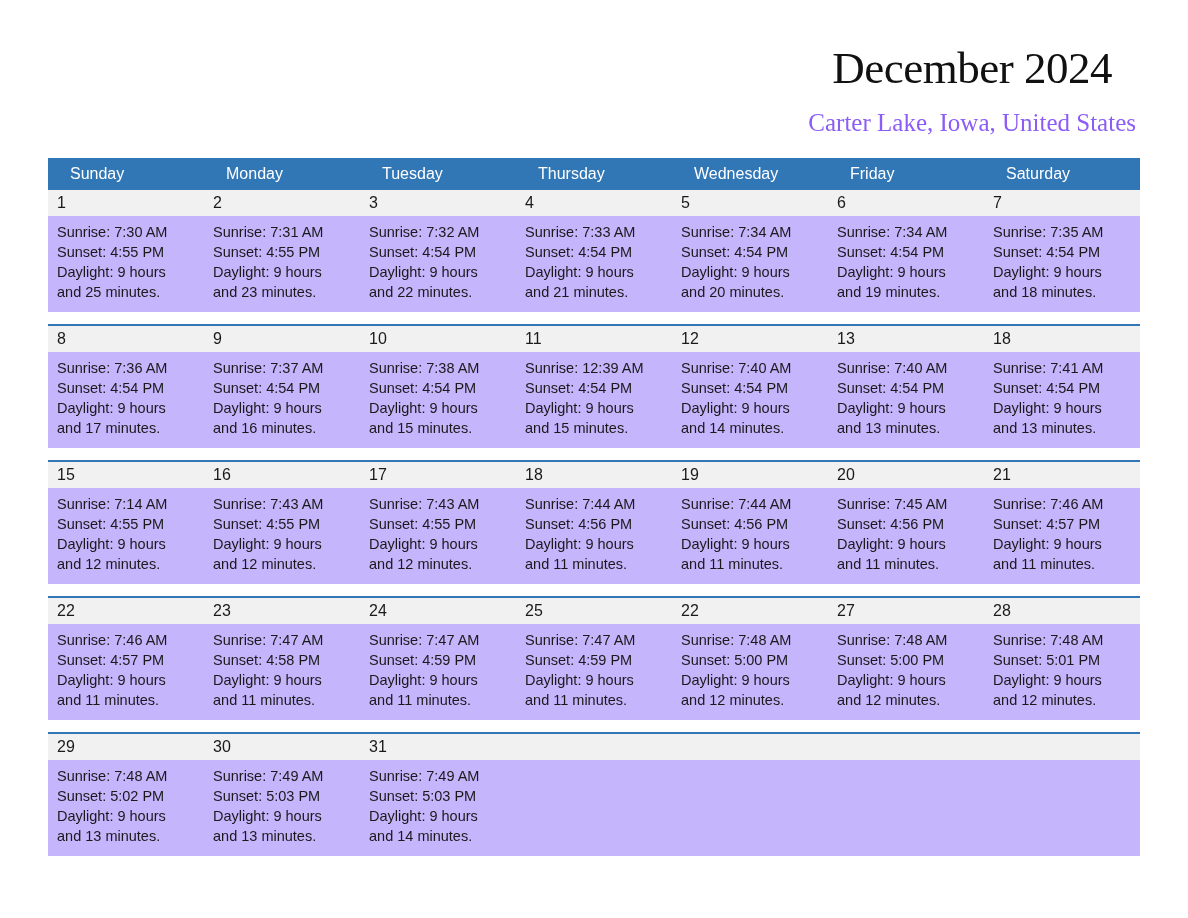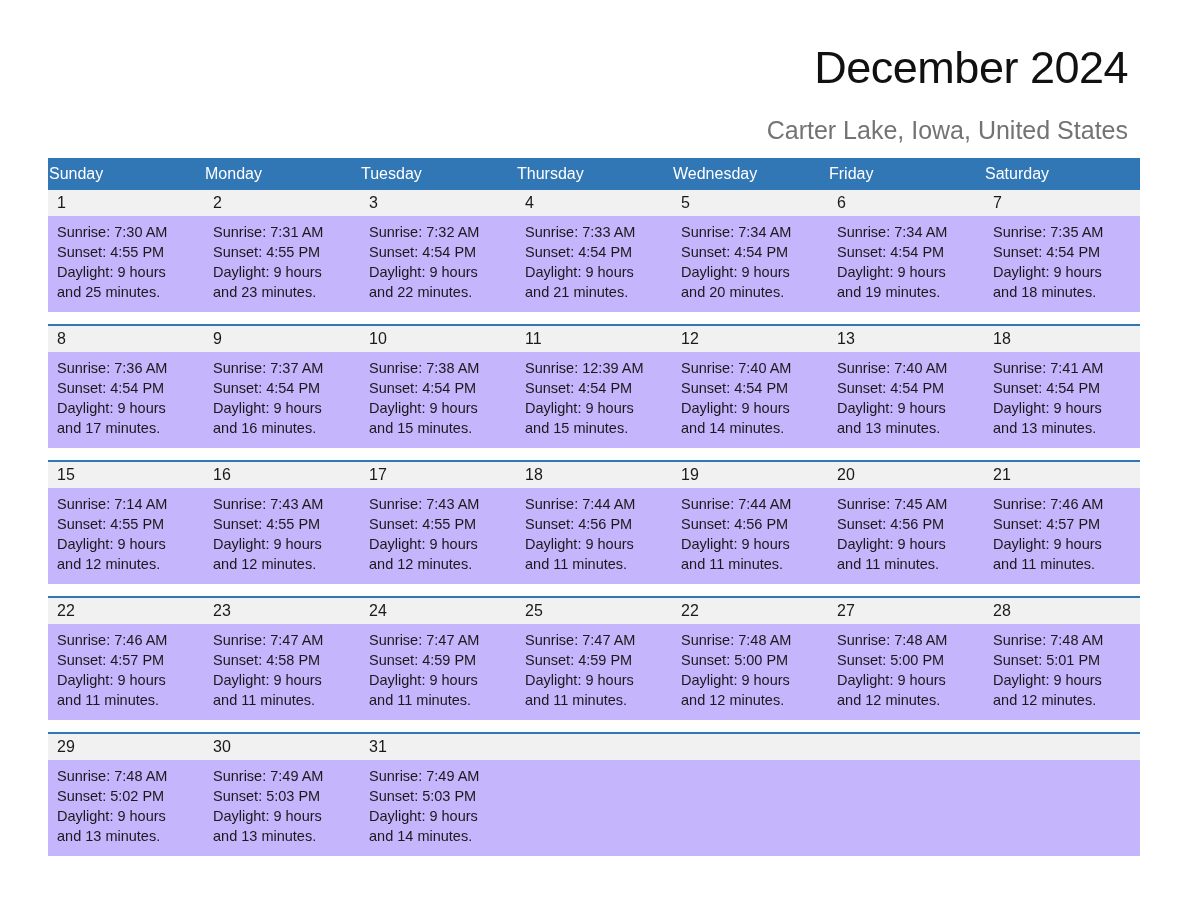--- a/index.html
+++ b/index.html
@@ -60,37 +60,38 @@
     left: 51px;
     top: 36px;
     font-size: 35px;
     color: #1272bb;
     letter-spacing: -0.3px;
     line-height: 42px;
   }
 
   .title-block {
     position: absolute;
-    right: 12px;
+    right: 4px;
     top: 0;
-    text-align: right;
+    text-align: center;
+    font-family: Liberation Serif, serif;
   }
   .month-title {
     font-size: 45px;
     font-weight: normal;
     color: #111111;
     line-height: 56px;
     letter-spacing: -0.5px;
     white-space: nowrap;
   }
   .location-subtitle {
-    margin-top: 19px;
+    margin-top: 12px;
     font-size: 25px;
     font-weight: normal;
-    color: #737373;
+    color: #8b5cf6;
     line-height: 30px;
     white-space: nowrap;
   }
 
   
   .calendar {
     position: absolute;
     left: 48px;
     top: 158px;
     width: 1092px;
@@ -98,21 +99,21 @@
   .weekday-header {
     display: flex;
     background: #3176b5;
     height: 32px;
   }
   .weekday-cell {
     flex: 1 1 0;
     color: #ffffff;
     font-size: 16px;
     line-height: 32px;
-    padding-left: 1px;
+    padding-left: 22px;
     box-sizing: border-box;
     white-space: nowrap;
     overflow: hidden;
   }
 
   .week-row {
     border-top: 2px solid #3176b5;
     margin-top: 12px;
   }
   .week-row:first-of-type {

